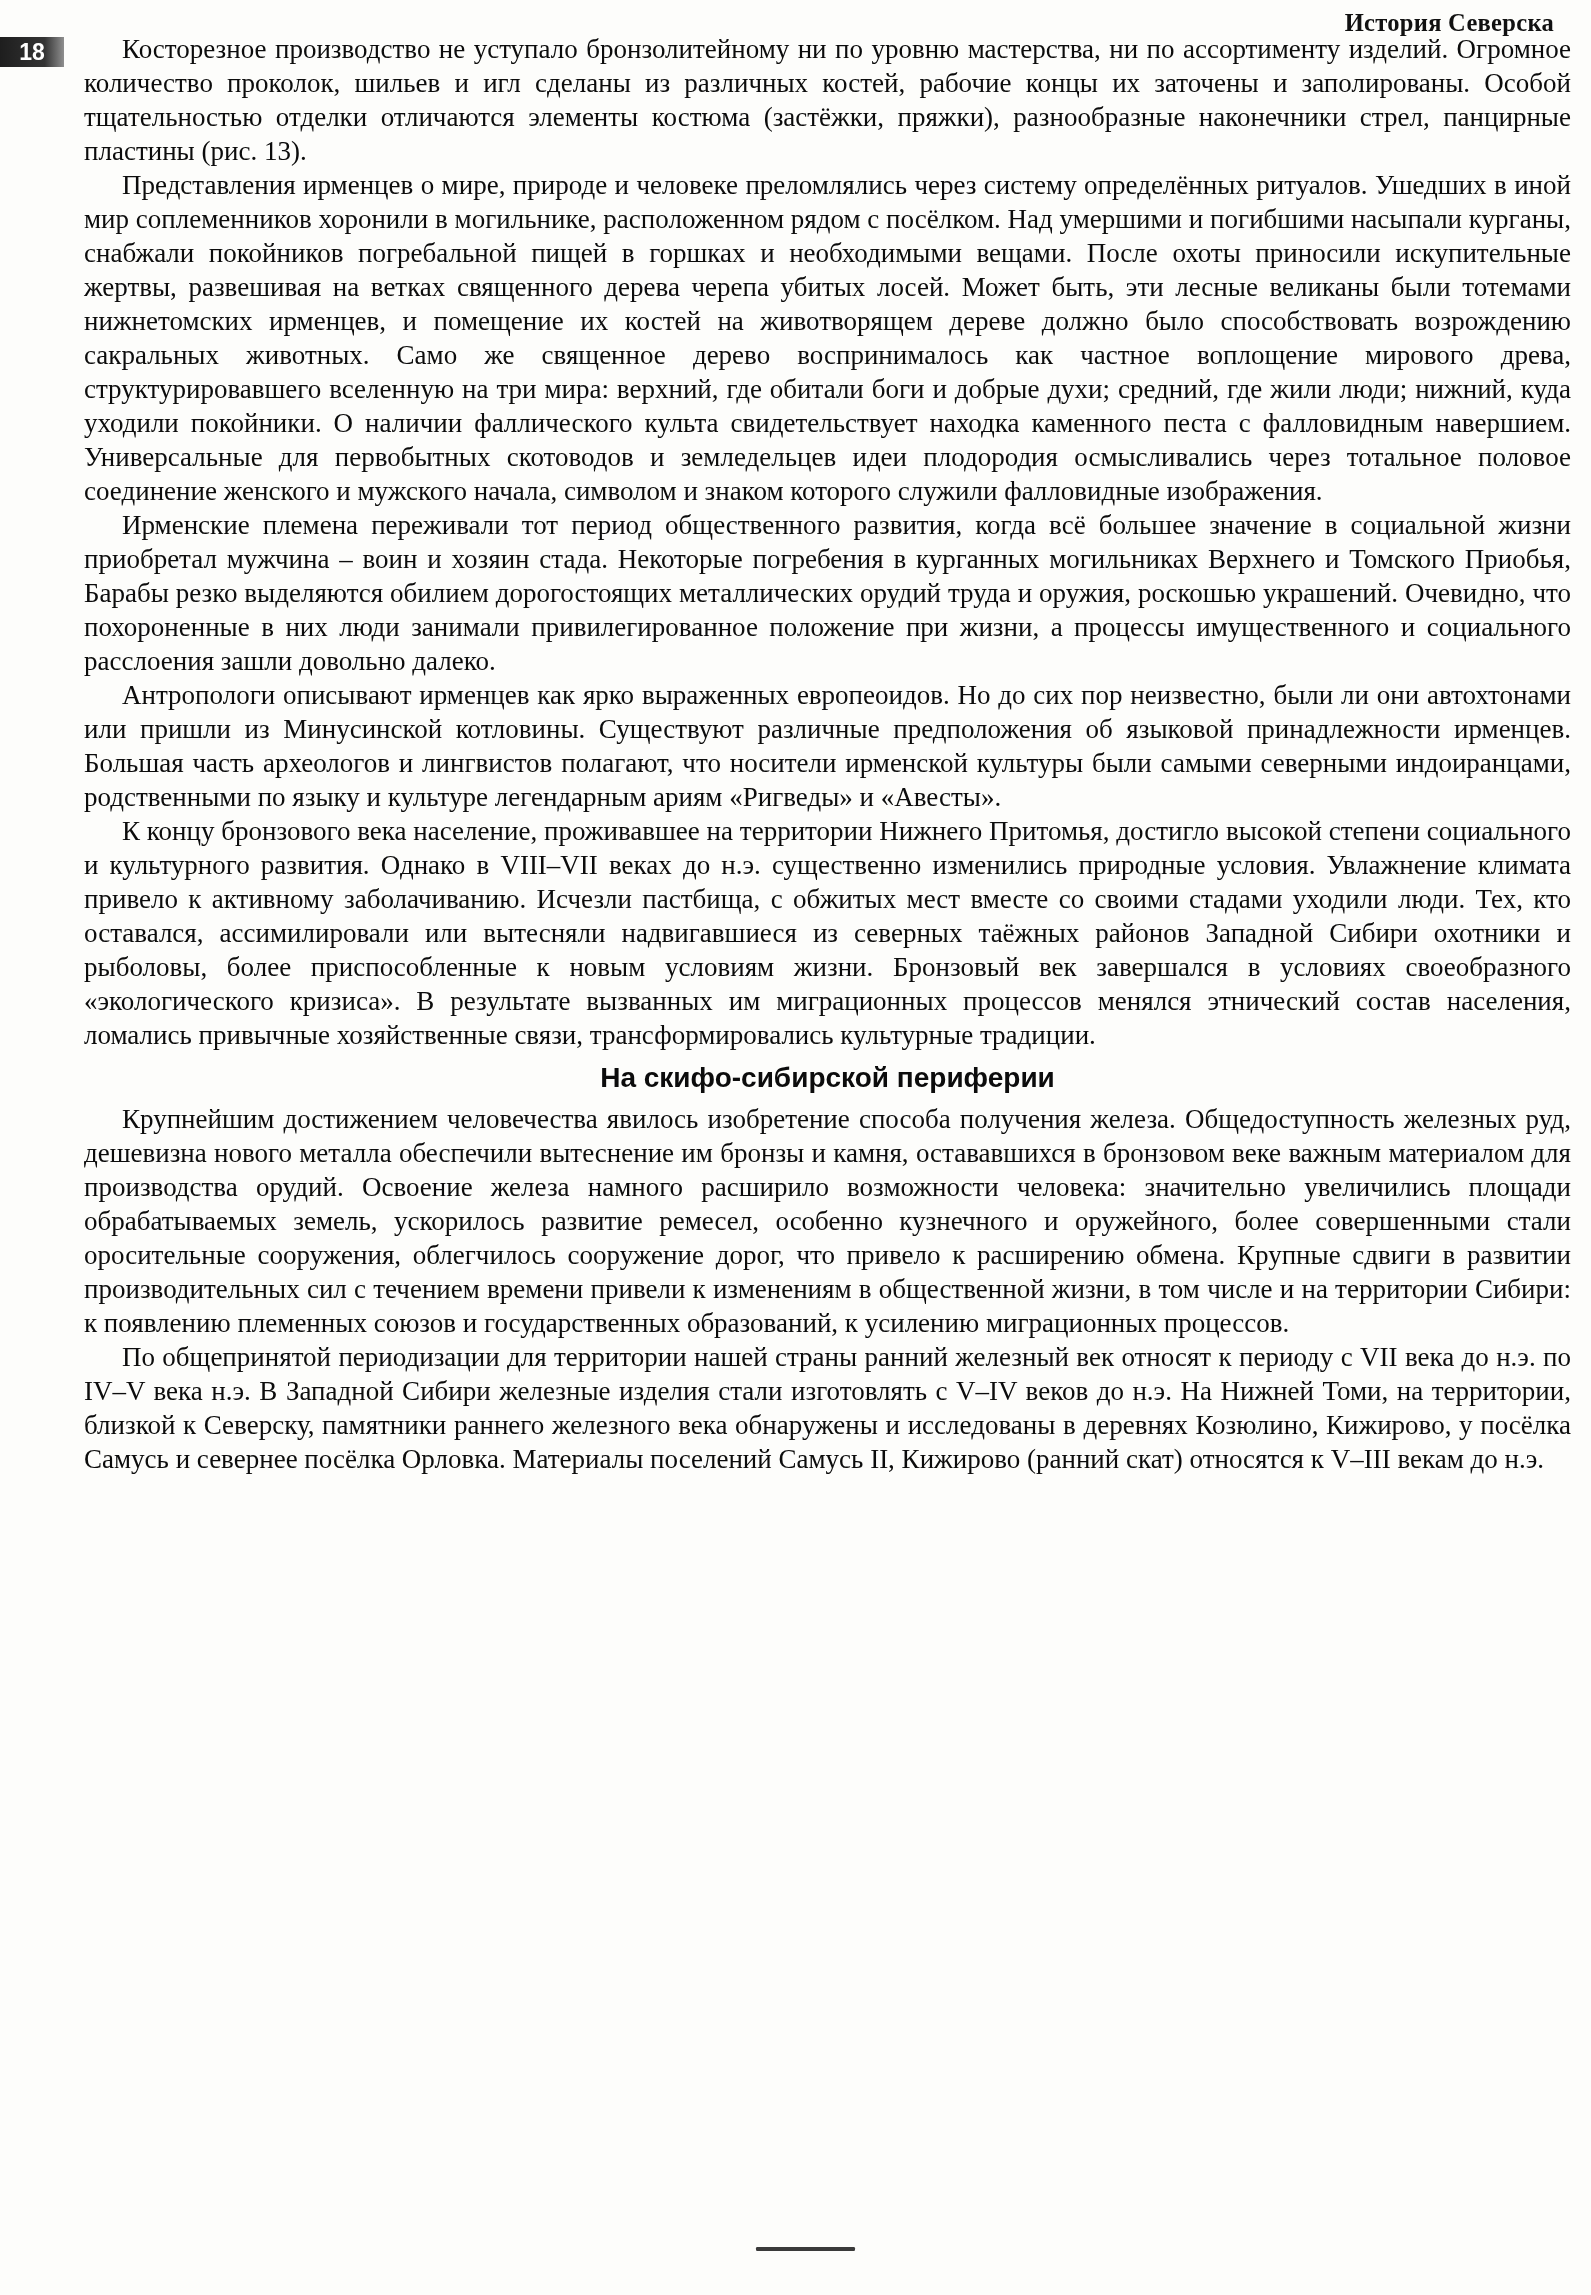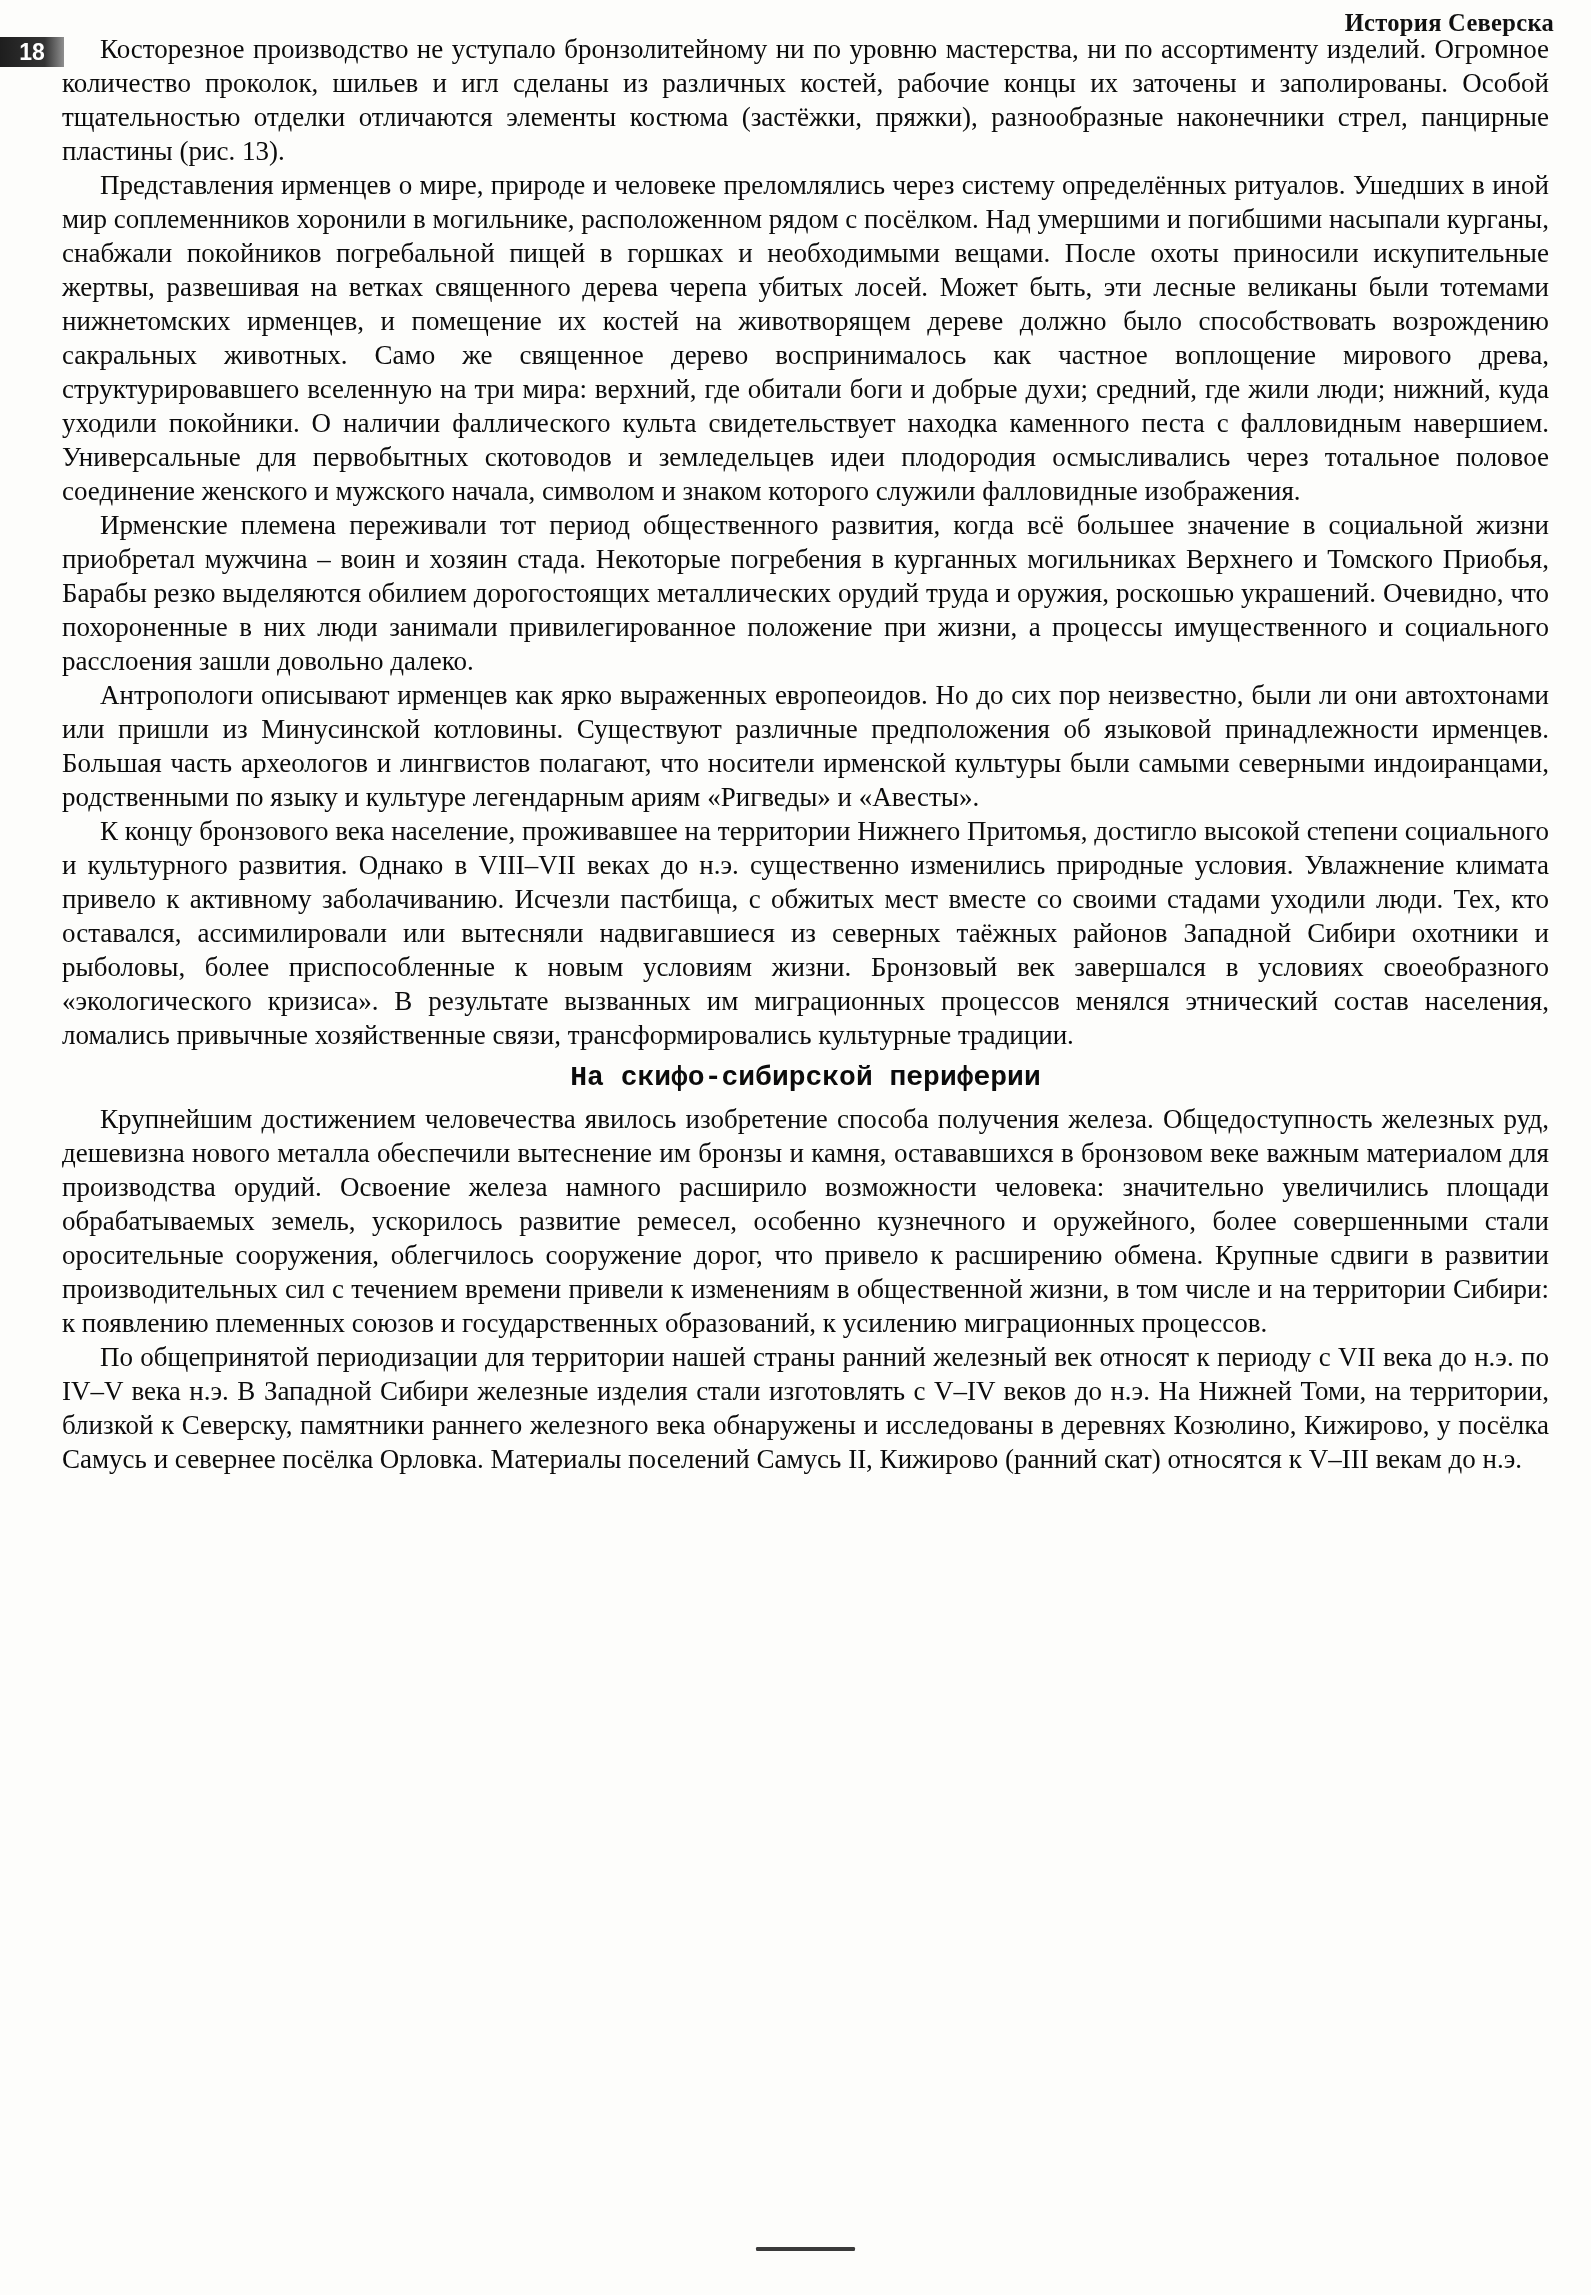--- a/index.html
+++ b/index.html
@@ -34,36 +34,36 @@
     display: flex;
     align-items: center;
     justify-content: center;
     font-family: Liberation Sans, sans-serif;
     font-size: 23px;
     font-weight: bold;
   }
   .content {
     position: absolute;
     top: 32px;
-    left: 62px;
+    left: 84px;
     width: 1487px;
     font-size: 27px;
     line-height: 34px;
     text-align: justify;
   }
   .para {
     text-indent: 38px;
   }
   .section-heading {
     text-align: center;
     text-indent: 0;
     font-size: 28px;
     font-weight: bold;
     margin: 9.3px 0 6.6px 0;
-    font-family: Liberation Mono, monospace;
+    font-family: Liberation Sans, sans-serif;
   }
   .footer-rule {
     position: absolute;
     left: 756px;
     top: 2247px;
     width: 99px;
     height: 4px;
     background: #3a3a3a;
     border-radius: 1.3px;
   }

